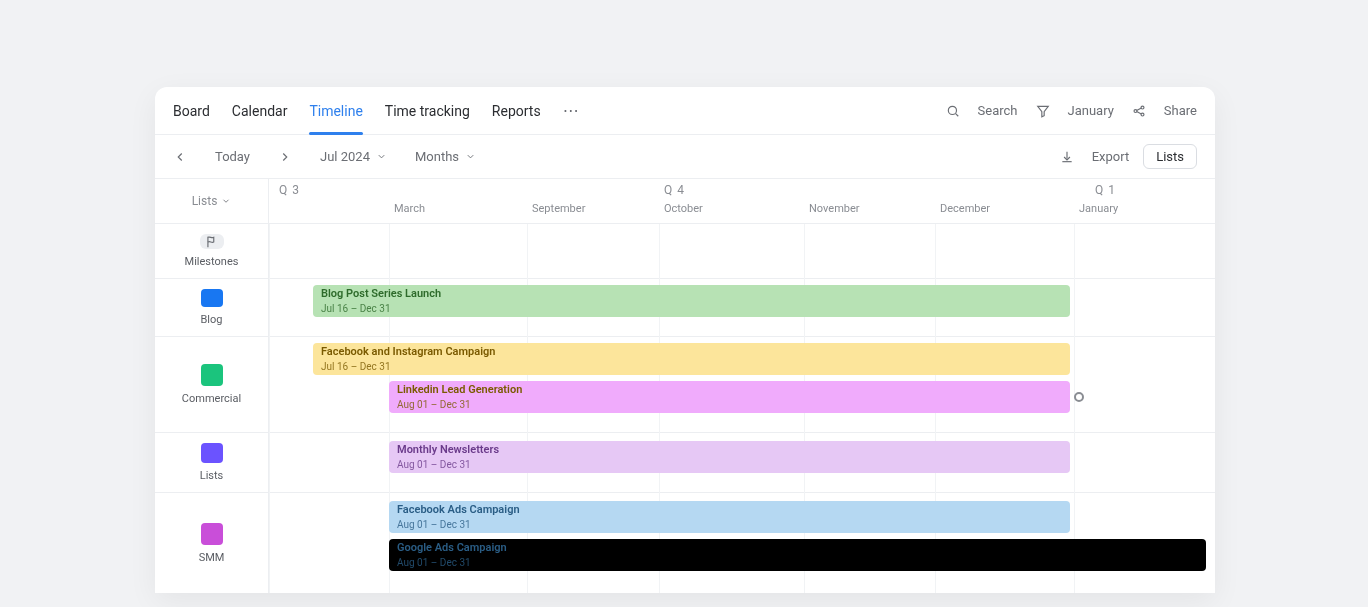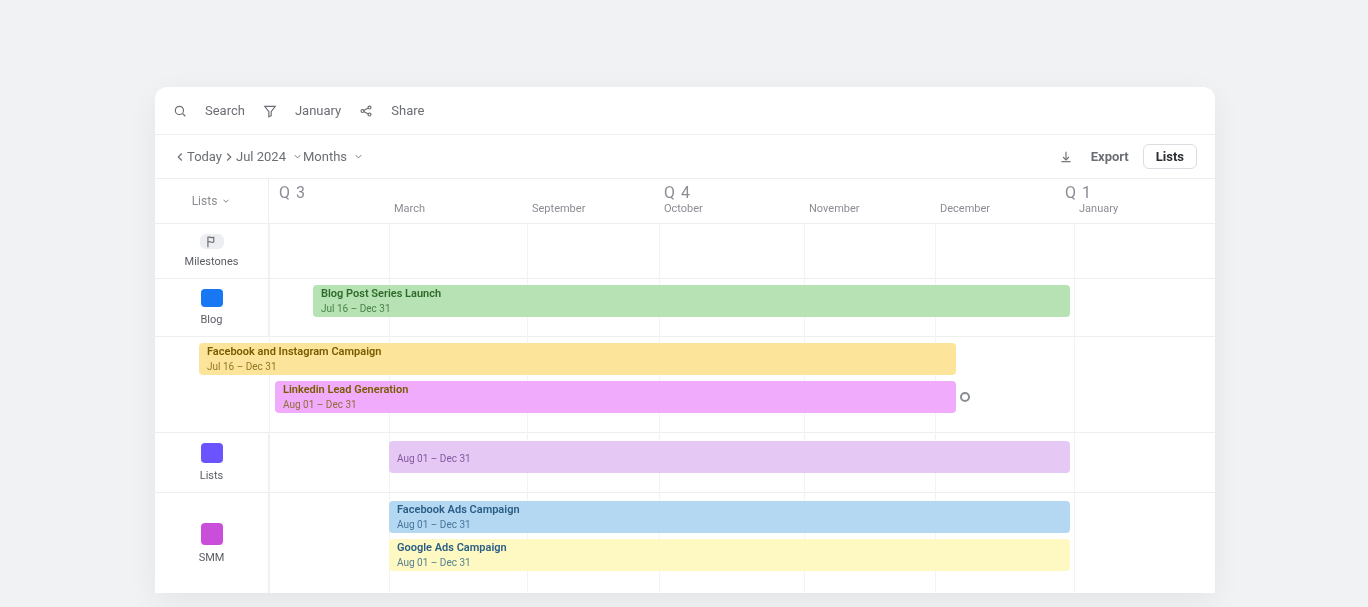--- a/index.html
+++ b/index.html
@@ -39,42 +39,42 @@
     .more-dots { color: #6b6e74; font-size: 16px; cursor: pointer; }
     .tabs-right { display: flex; align-items: center; gap: 18px; font-size: 13px; color: #6b6e74; }
     .action { display: flex; align-items: center; gap: 18px; cursor: pointer; }
     .icon-svg { width: 14px; height: 14px; stroke: #6b6e74; fill: none; stroke-width: 2; }
     
     .toolbar-row {
       display: flex; align-items: center; justify-content: space-between;
       height: 44px; padding: 0 18px; border-bottom: 1px solid #eceef1;
       font-size: 13px; color: #6b6e74;
     }
-    .toolbar-left { display: flex; align-items: center; gap: 0; }
+    .toolbar-left { display: flex; align-items: center; gap: 28px; }
     .chevron { cursor: pointer; width: 14px; height: 14px; display: flex; align-items: center; justify-content: center; }
     .toolbar-item { display: flex; align-items: center; gap: 6px; cursor: pointer; }
-    .toolbar-right { display: flex; align-items: center; gap: 14px; font-weight: bold; }
+    .toolbar-right { display: flex; align-items: center; gap: 14px; }
     .lists-btn {
       border: 1px solid #dadde2; border-radius: 6px; padding: 4px 12px;
       color: #2b2d31; cursor: pointer; font-size: 13px;
     }
     
     .timeline-header {
       display: flex; border-bottom: 1px solid #eceef1; font-size: 12px; color: #8a8d93;
       height: 45px;
     }
     .left-col {
       width: 114px; min-width: 114px; border-right: 1px solid #eceef1;
       display: flex; align-items: center; justify-content: center; gap: 4px;
       cursor: pointer;
     }
     .timeline-grid-header {
       position: relative; flex: 1;
     }
-    .quarter { position: absolute; top: 4px; font-size: 16px; color: #8a8d93; letter-spacing: 1px; }
+    .quarter { position: absolute; top: 4px; font-size: 12px; color: #8a8d93; letter-spacing: 1px; }
     .month { position: absolute; top: 23px; font-size: 11px; color: #8a8d93; }
     
     .timeline-body { position: relative; }
     .row {
       display: flex; border-bottom: 1px solid #eceef1;
     }
     .row-label {
       width: 114px; min-width: 114px; border-right: 1px solid #eceef1;
       display: flex; flex-direction: column; align-items: center; justify-content: center;
       gap: 6px; font-size: 11px; color: #5a5d63; padding: 10px 4px;
@@ -101,20 +101,28 @@
       position: absolute; width: 10px; height: 10px; border: 2px solid #8a8d93;
       border-radius: 50%; background: #fff;
     }
   </style>
 </head>
 <body>
 
 <div class="app-window">
 
   <div class="tabs-row">
+    <div class="tabs-left">
+      <div class="tab">Board</div>
+      <div class="tab">Calendar</div>
+      <div class="tab active">Timeline</div>
+      <div class="tab">Time tracking</div>
+      <div class="tab">Reports</div>
+      <div class="more-dots">⋯</div>
+    </div>
     <div class="tabs-right">
       <div class="action">
         <svg class="icon-svg" viewBox="0 0 24 24">
             <circle cx="11" cy="11" r="7"></circle>
             <line x1="21" y1="21" x2="16.5" y2="16.5"></line>
           </svg>
         <span>Search</span>
       </div>
       <div class="action">
         <svg class="icon-svg" viewBox="0 0 24 24">
@@ -177,21 +185,21 @@
   <div class="timeline-header">
     <div class="left-col">
       <span>Lists</span>
       <svg class="icon-svg" style="width:10px;height:10px" viewBox="0 0 24 24">
           <polyline points="6 9 12 15 18 9"></polyline>
         </svg>
     </div>
     <div class="timeline-grid-header">
       <span class="quarter" style="left:10px">Q 3</span>
       <span class="quarter" style="left:395px">Q 4</span>
-      <span class="quarter" style="left:796px">Q 1</span>
+      <span class="quarter" style="left:826px">Q 1</span>
       <span class="month" style="left:125px">March</span>
       <span class="month" style="left:263px">September</span>
       <span class="month" style="left:395px">October</span>
       <span class="month" style="left:540px">November</span>
       <span class="month" style="left:671px">December</span>
       <span class="month" style="left:810px">January</span>
     </div>
   </div>
 
   <div class="timeline-body">
@@ -225,56 +233,61 @@
       </div>
       <div class="row-tracks">
         <div class="bar" style="left:44px; width:757px; top:6px; background:#b7e2b4; color:#2e6b2b">
           <span class="bar-title">Blog Post Series Launch</span>
           <span class="bar-date">Jul 16 – Dec 31</span>
         </div>
       </div>
     </div>
 
     <div class="row" style="height:96px">
+      <div class="row-label">
+        <div class="color-swatch" style="background:#1bc47d"></div>
+        <span>Commercial</span>
+      </div>
       <div class="row-tracks">
         <div class="bar" style="left:44px; width:757px; top:6px; background:#fce59b; color:#7a5a00">
           <span class="bar-title">Facebook and Instagram Campaign</span>
           <span class="bar-date">Jul 16 – Dec 31</span>
         </div>
         <div class="bar" style="left:120px; width:681px; top:44px; background:#f0abfc; color:#7a5a00">
           <span class="bar-title">Linkedin Lead Generation</span>
           <span class="bar-date">Aug 01 – Dec 31</span>
         </div>
         <div class="handle-circle" style="left:805px; top:55px"></div>
       </div>
     </div>
 
     <div class="row" style="height:60px">
       <div class="row-label">
         <div class="color-swatch" style="background:#6b53ff"></div>
         <span>Lists</span>
       </div>
       <div class="row-tracks">
         <div class="bar" style="left:120px; width:681px; top:8px; background:#e6c8f5; color:#6a3a8a">
+          <span class="bar-title">Monthly Newsletters</span>
           <span class="bar-date">Aug 01 – Dec 31</span>
         </div>
       </div>
     </div>
 
     <div class="row" style="height:100px; border-bottom:none">
       <div class="row-label">
         <div class="color-swatch" style="background:#c94ed9"></div>
         <span>SMM</span>
       </div>
       <div class="row-tracks">
         <div class="bar" style="left:120px; width:681px; top:8px; background:#b5d8f2; color:#2a5d85">
           <span class="bar-title">Facebook Ads Campaign</span>
           <span class="bar-date">Aug 01 – Dec 31</span>
         </div>
-        <div class="bar" style="left:120px; width:681px; top:46px; background:#fef9c3; color:#2a5d85">
+        <div class="bar" style="left:120px; width:817px; top:46px; background:#000000; color:#2a5d85">
           <span class="bar-title">Google Ads Campaign</span>
           <span class="bar-date">Aug 01 – Dec 31</span>
         </div>
       </div>
     </div>
 
   </div>
 </div>
 
 </body></html>

